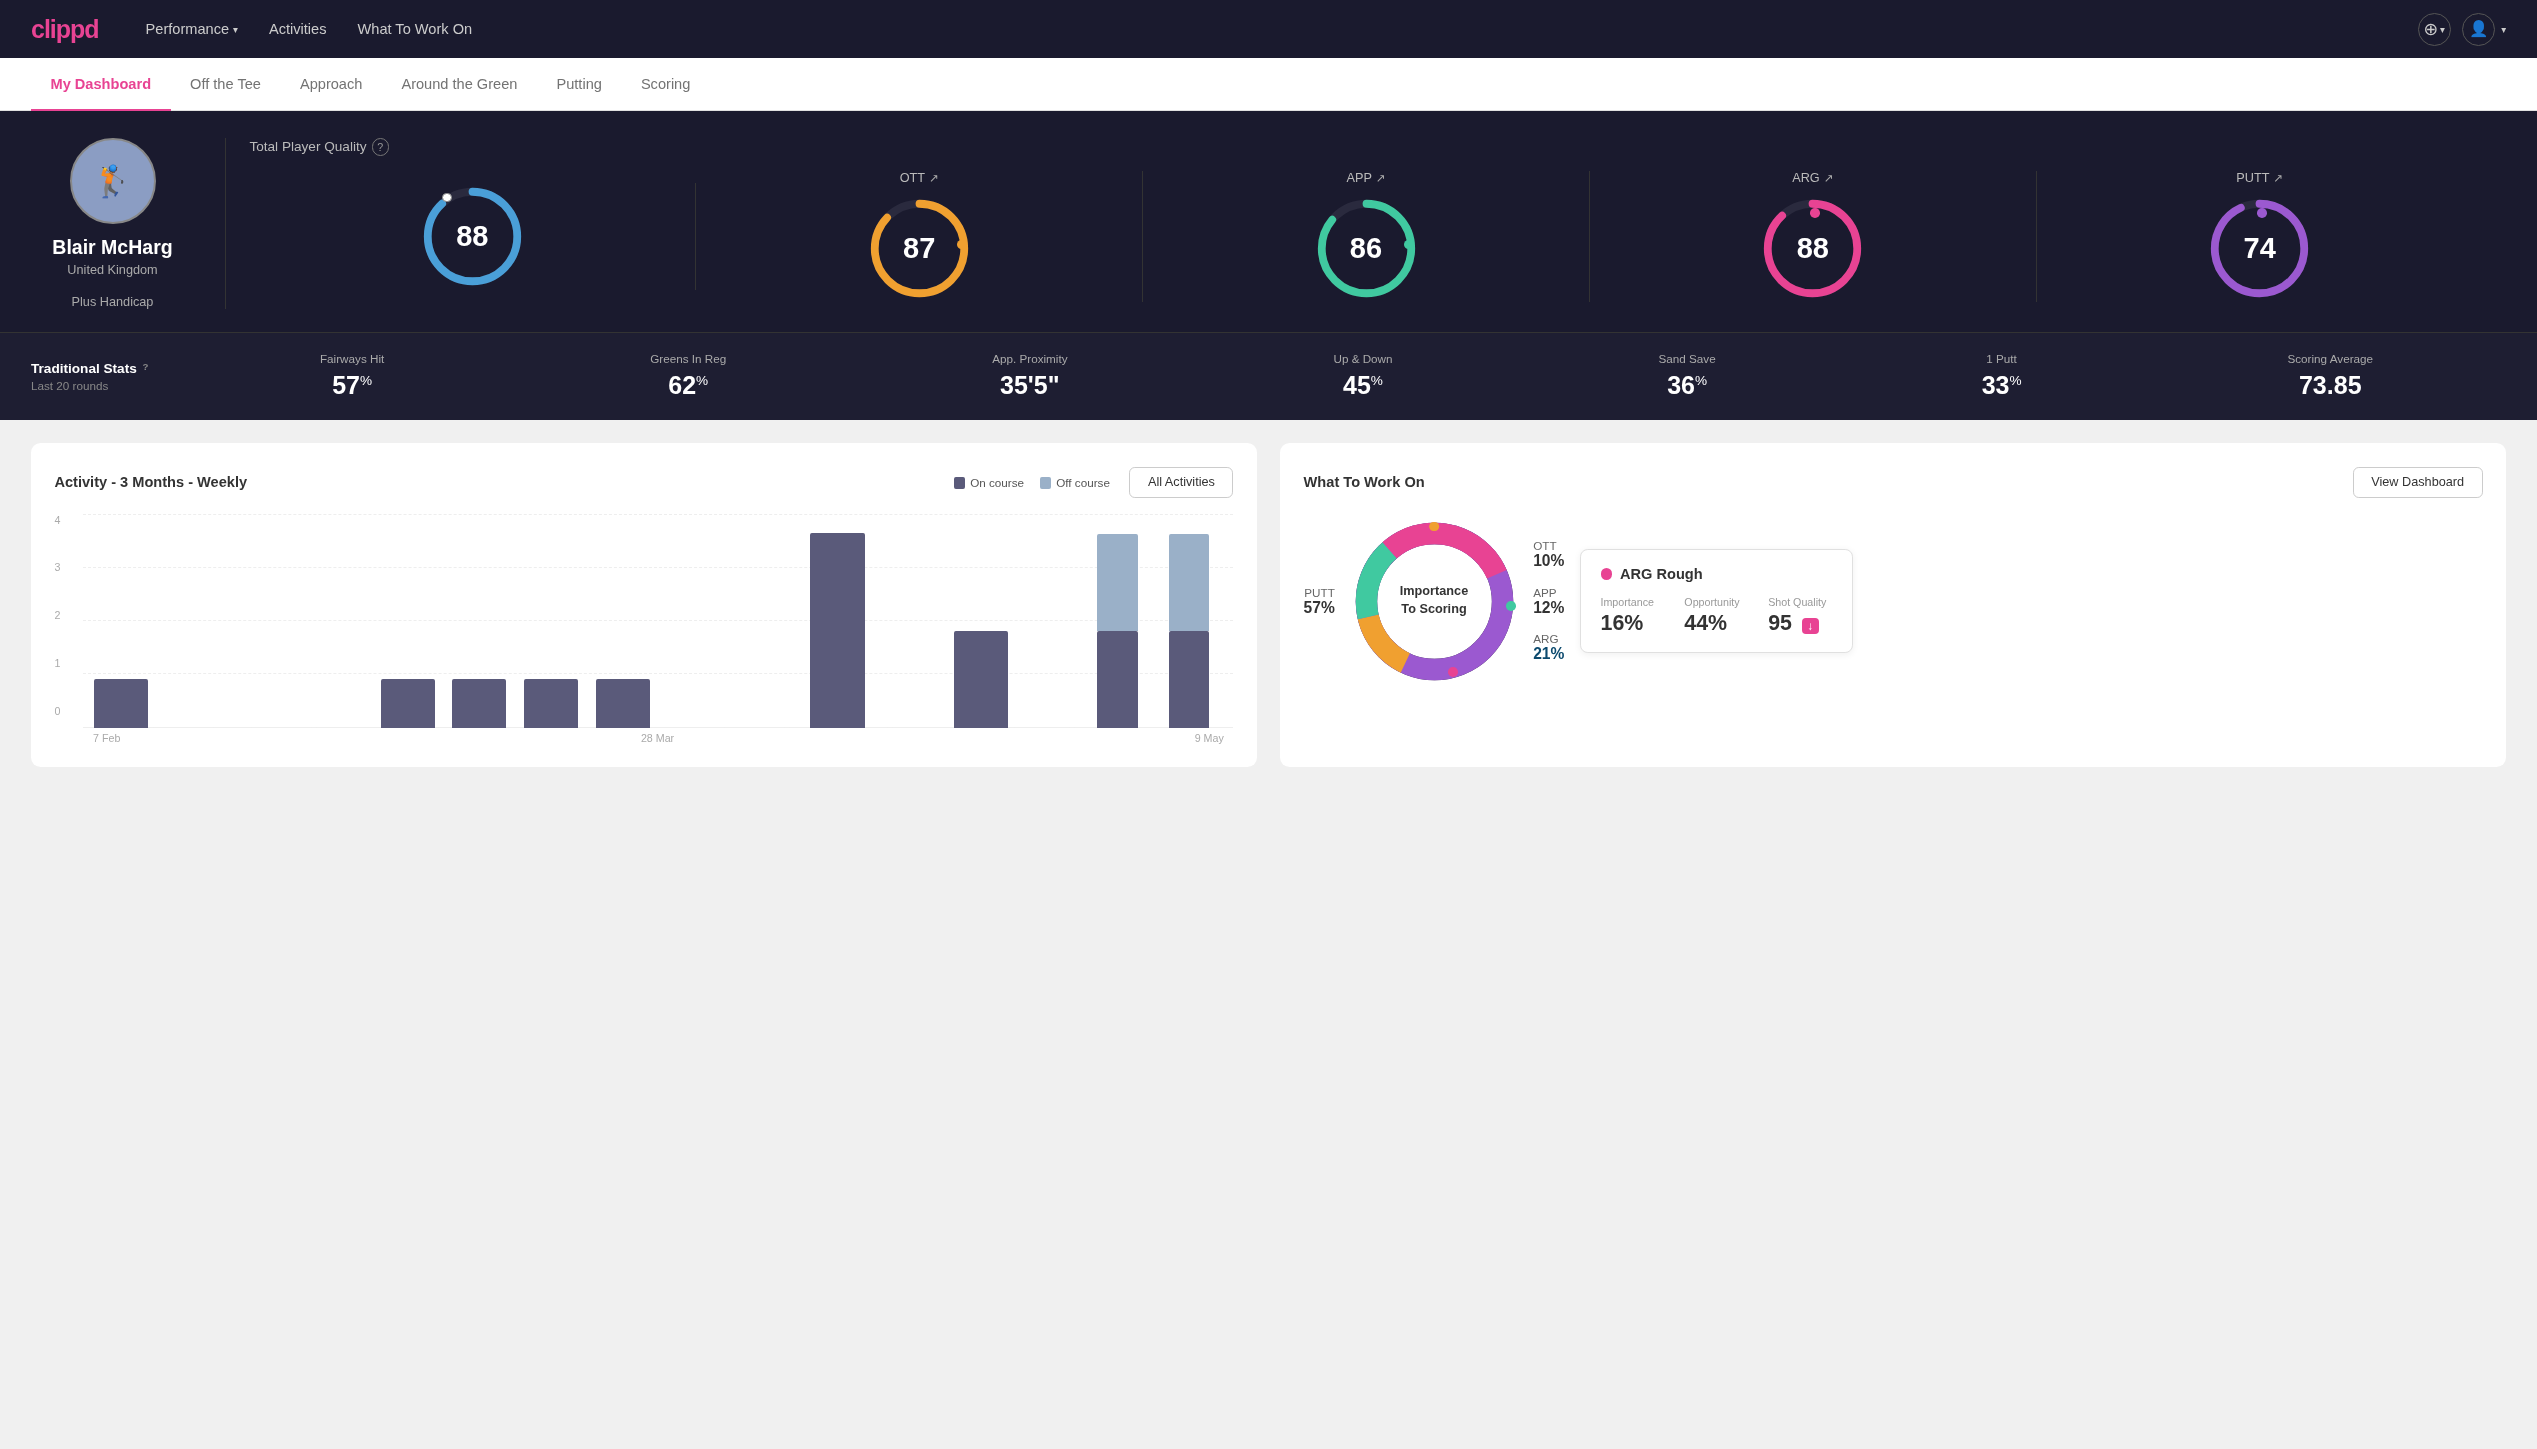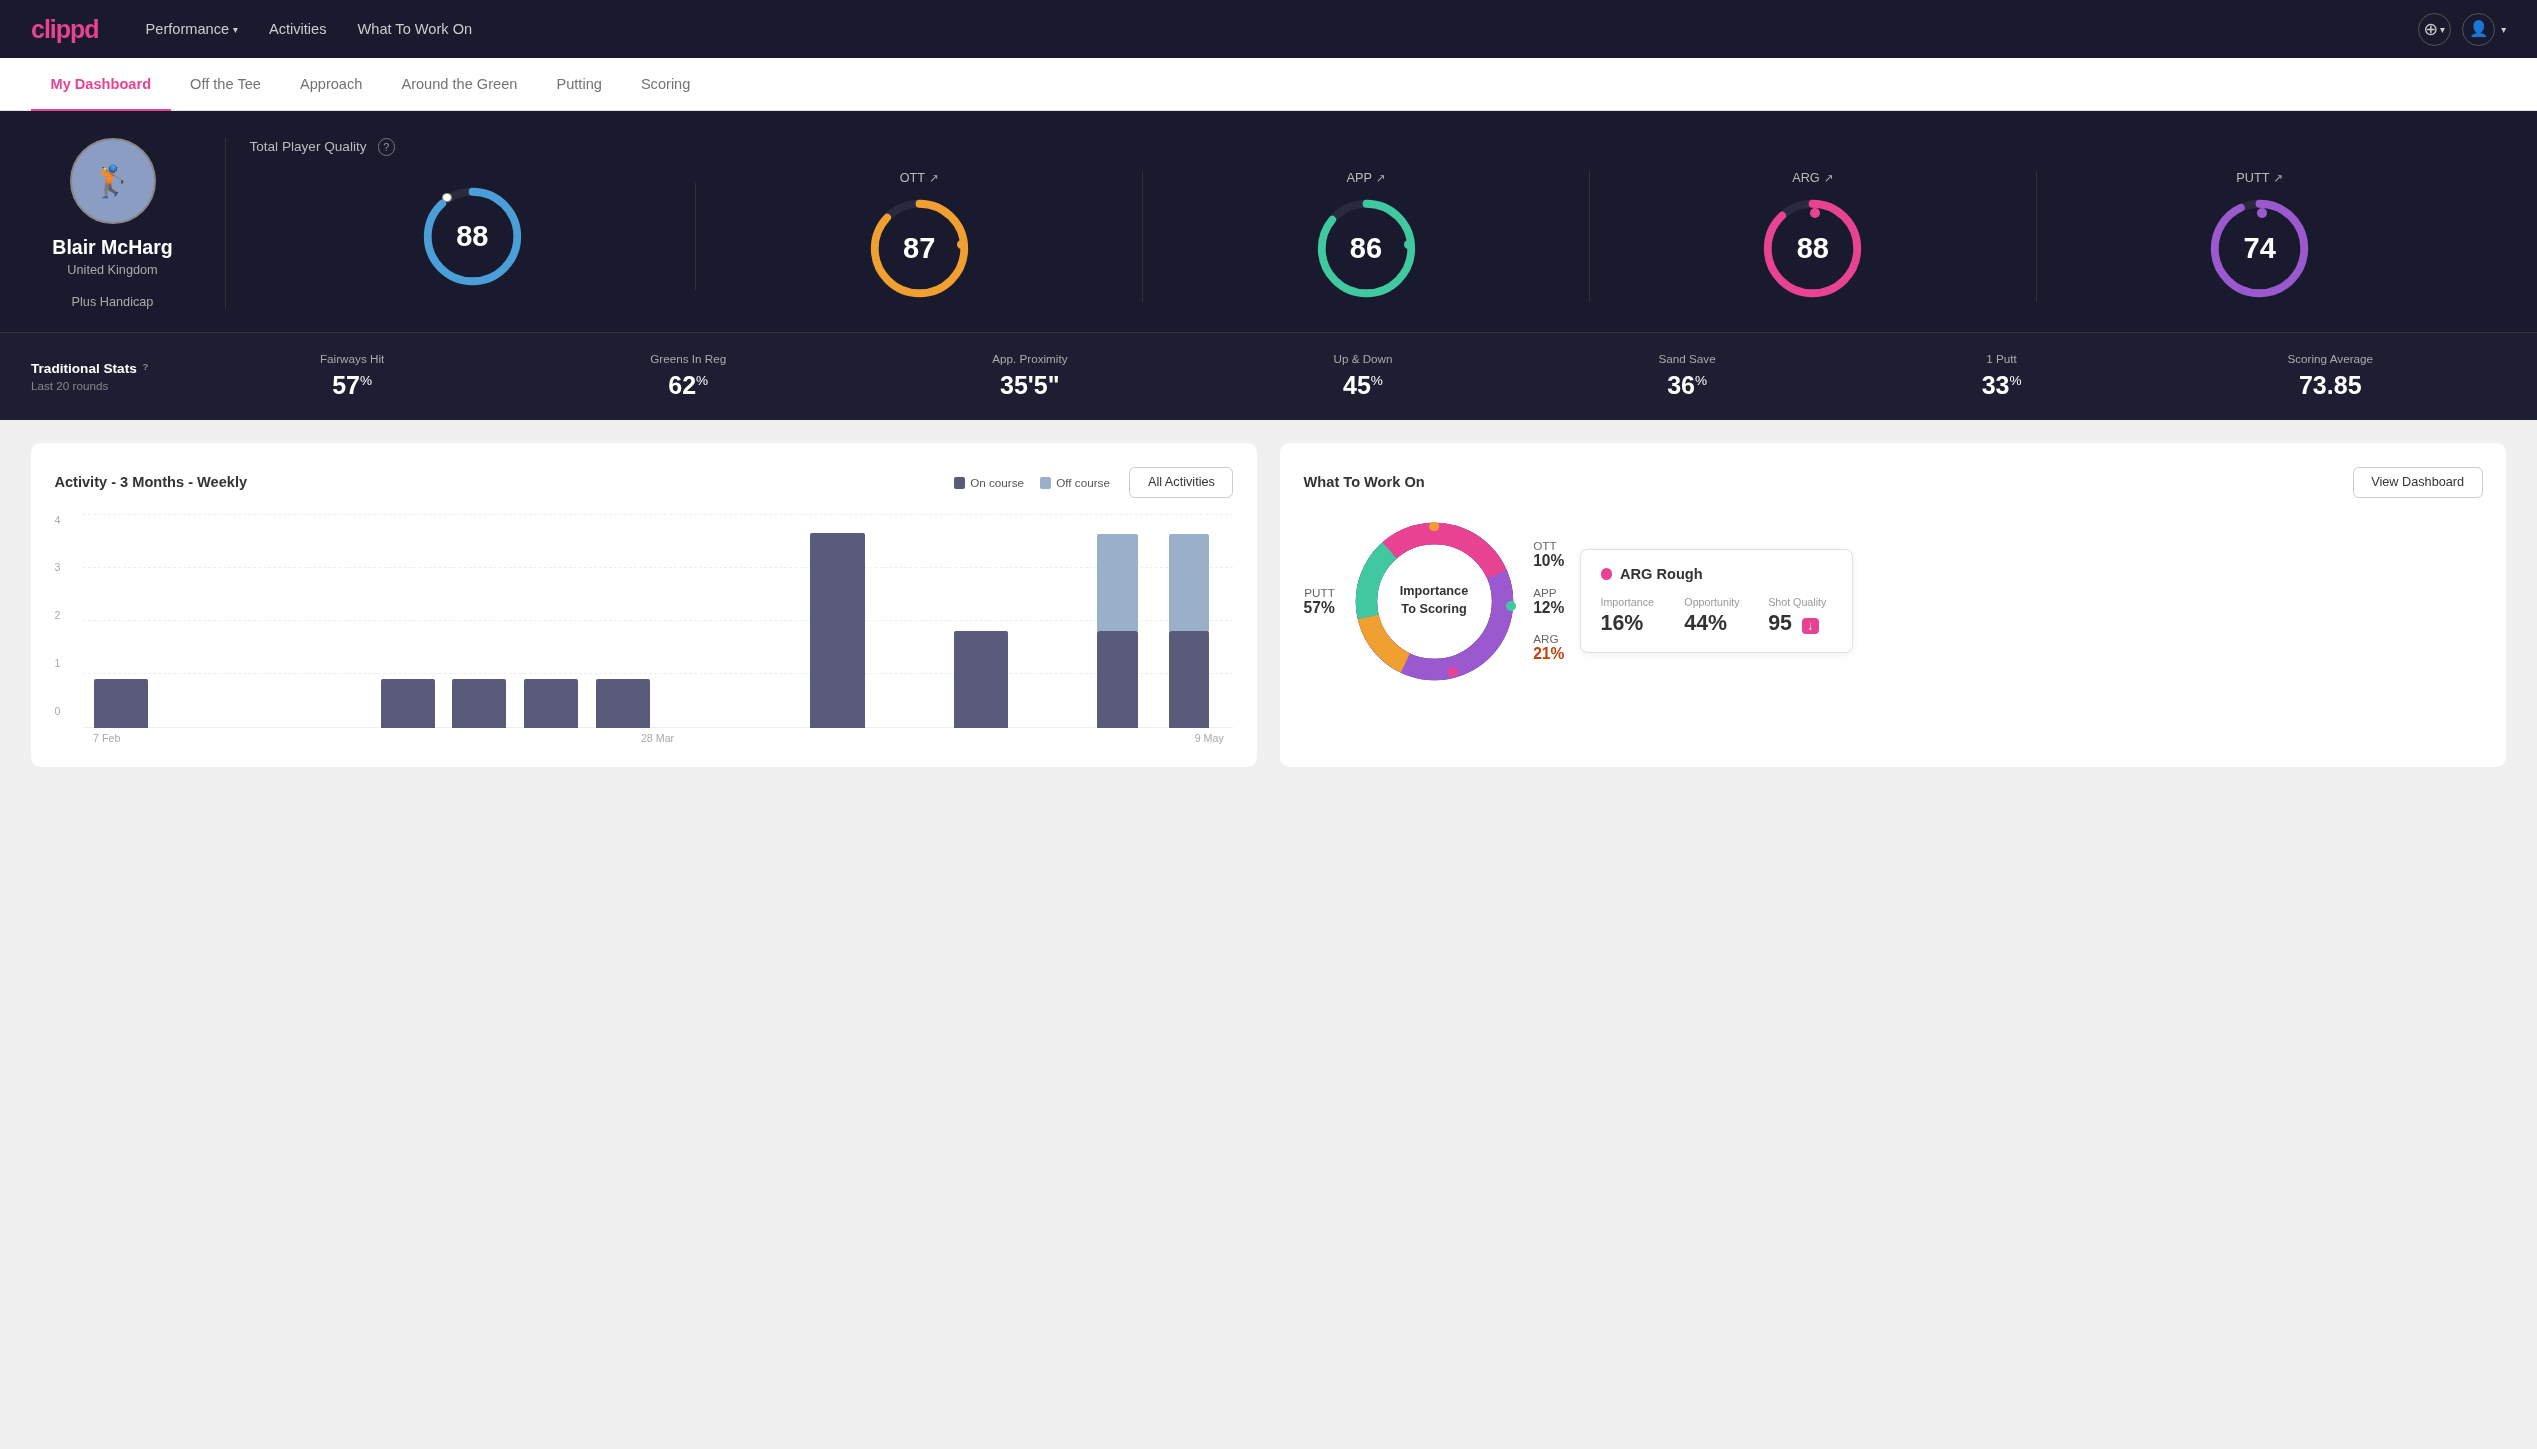--- a/index.html
+++ b/index.html
@@ -114,21 +114,21 @@
     .player-country { font-size: 12.7px; color: #aaa; margin-top: 3.9px; }
     .player-handicap { font-size: 12.7px; color: #aaa; margin-top: 18px; }
 
     .quality-section { flex: 1; padding: 0 23.4px; }
     .quality-title {
       font-size: 13.6px;
       color: #bbb;
       margin-bottom: 15.6px;
       display: flex;
       align-items: center;
-      gap: 11px;
+      gap: 5px;
     }
     .quality-title .help-icon {
       width: 17.5px;
       height: 17.5px;
       border-radius: 50%;
       border: 1.5px solid #777;
       display: inline-flex;
       align-items: center;
       justify-content: center;
       font-size: 10.7px;
@@ -647,21 +647,21 @@
           <div>
             <div style="font-size:11.7px;color:#666;">OTT</div>
             <div style="font-size:15.6px;font-weight:700;color:#333;">10%</div>
           </div>
           <div>
             <div style="font-size:11.7px;color:#666;">APP</div>
             <div style="font-size:15.6px;font-weight:700;color:#333;">12%</div>
           </div>
           <div>
             <div style="font-size:11.7px;color:#666;">ARG</div>
-            <div style="font-size:15.6px;font-weight:700;color:#c2410c;">21%</div>
+            <div style="font-size:15.6px;font-weight:700;color:#0c4a6e;">21%</div>
           </div>
         </div>
       </div>
 
       <div class="arg-card">
         <div class="arg-card-title">
           <div class="arg-dot"></div>
           <span>ARG Rough</span>
         </div>
         <div class="arg-metrics">

